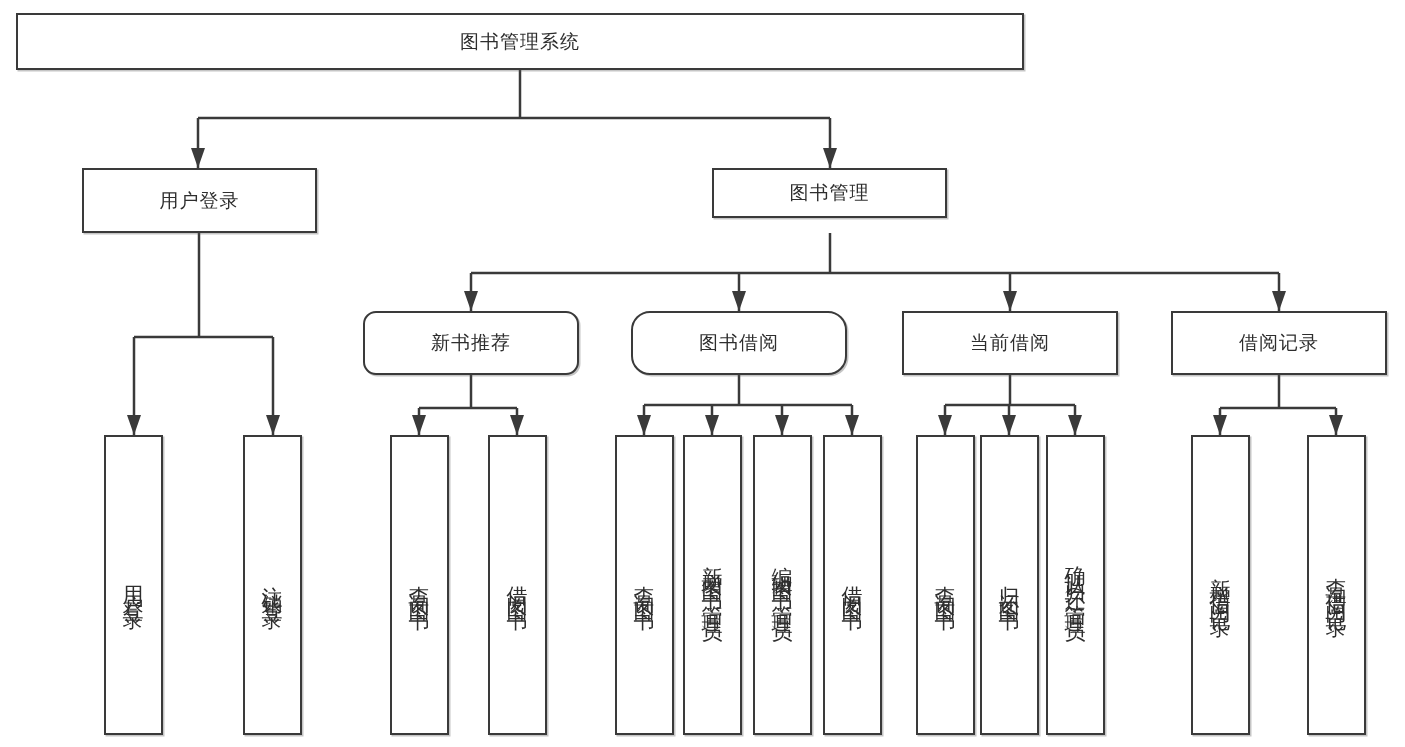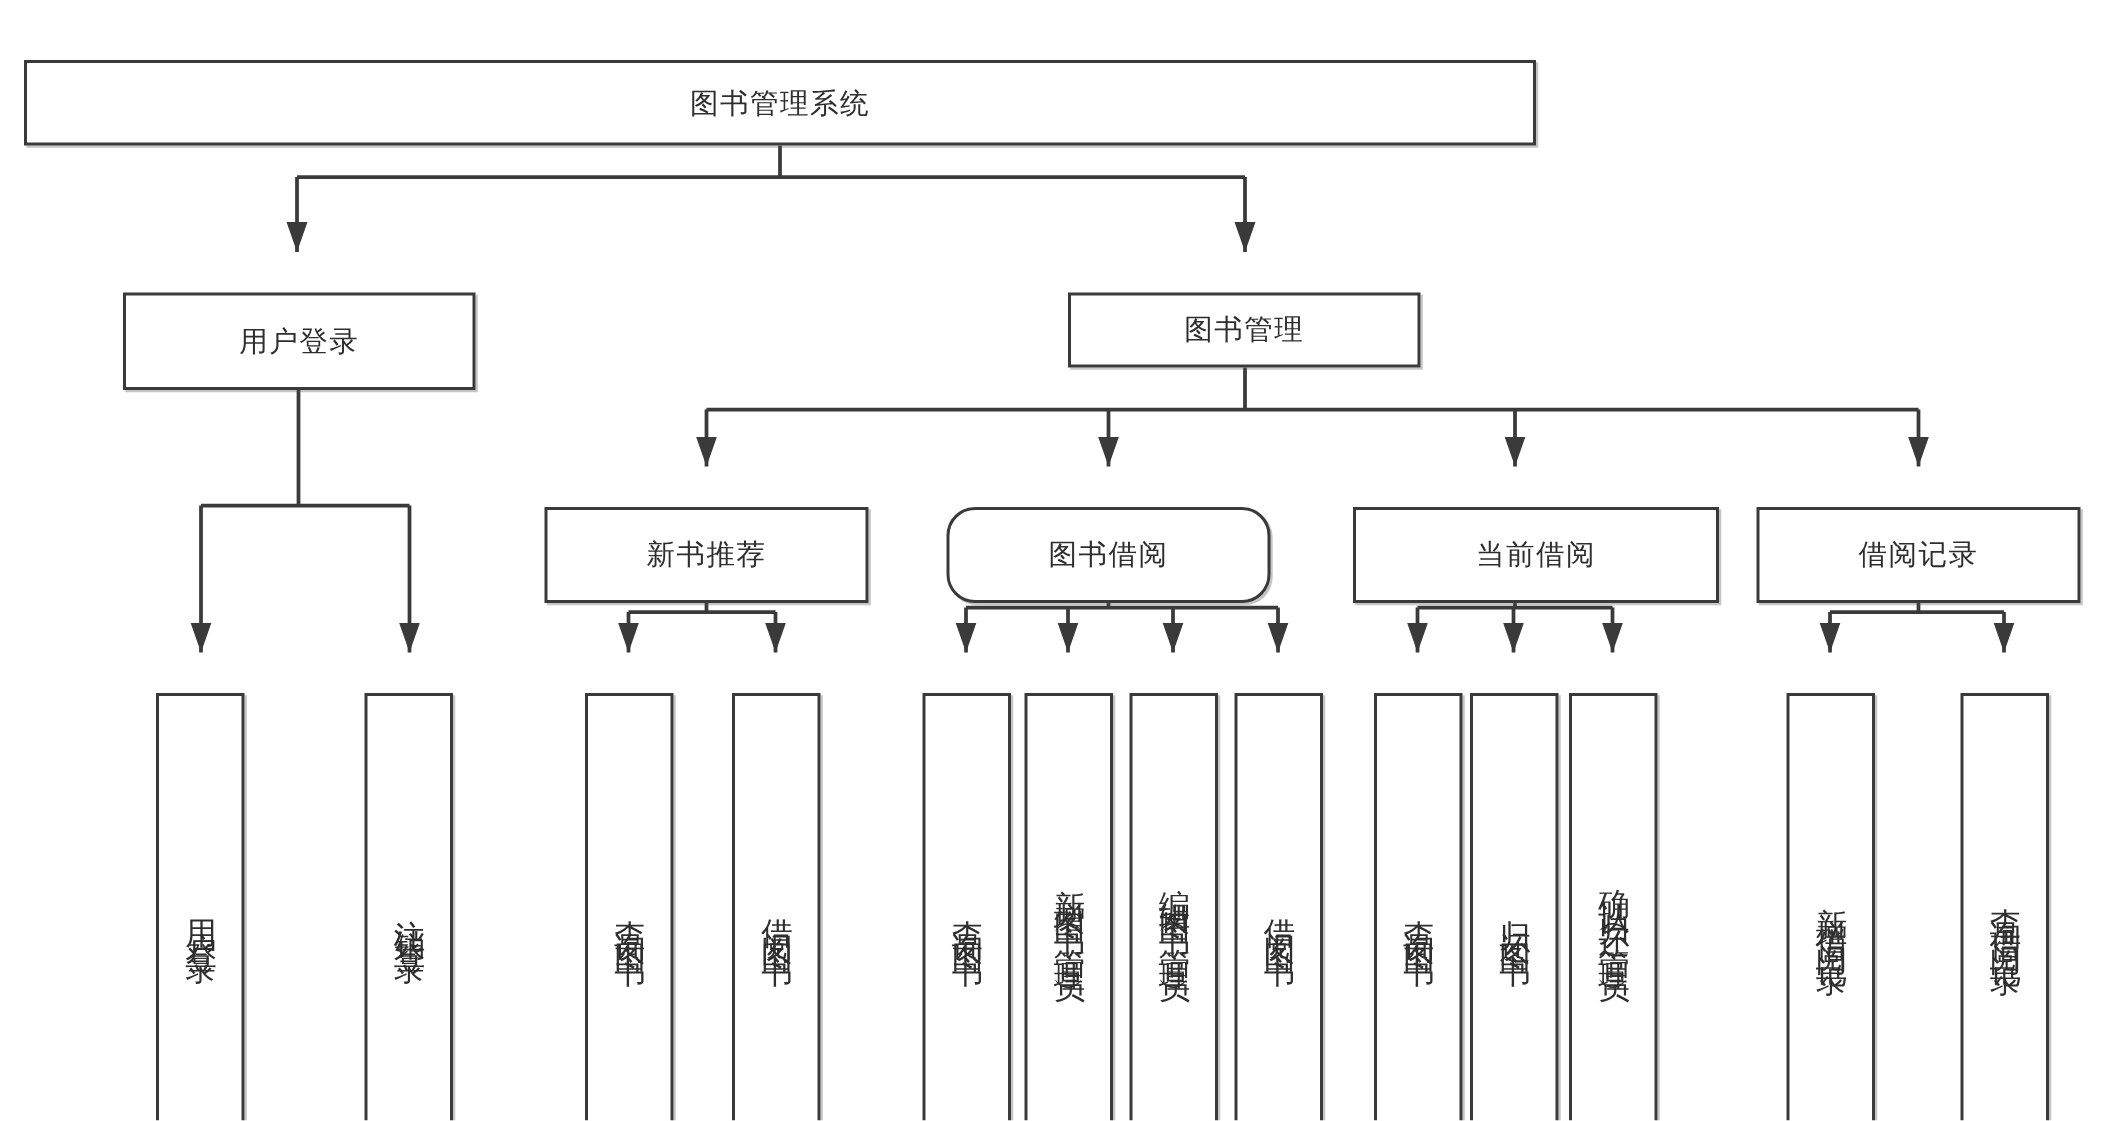--- a/index.html
+++ b/index.html
@@ -27,21 +27,20 @@
     position: absolute;
     box-sizing: border-box;
     background: #ffffff;
     border: 2px solid #3a3a3a;
     box-shadow: 1.5px 1.5px 0 rgba(90,90,90,0.35);
     display: flex;
     align-items: center;
     justify-content: center;
     color: #2e2e2e;
     z-index: 2;
-    margin-top: 27px;
   }
   .box.h span {
     font-size: 19px;
     letter-spacing: 1px;
     white-space: nowrap;
   }
   .box.v span {
     writing-mode: vertical-rl;
     text-orientation: mixed;
     font-size: 21px;
@@ -118,27 +117,27 @@
     <span>图书管理系统</span>
   </div>
 
   <div class="box h" style="left:82px; top:168px; width:235px; height:65px;">
     <span>用户登录</span>
   </div>
   <div class="box h" style="left:712px; top:168px; width:235px; height:50px;">
     <span>图书管理</span>
   </div>
 
-  <div class="box h" style="left:363px; top:311px; width:216px; height:64px;">
+  <div class="box h" style="left:363px; top:311px; width:216px; height:64px;border-radius:13px;">
     <span>新书推荐</span>
   </div>
   <div class="box h" style="left:631px; top:311px; width:216px; height:64px;border-radius:19px;">
     <span>图书借阅</span>
   </div>
-  <div class="box h" style="left:902px; top:311px; width:244px; height:64px;">
+  <div class="box h" style="left:902px; top:311px; width:216px; height:64px;">
     <span>当前借阅</span>
   </div>
   <div class="box h" style="left:1171px; top:311px; width:216px; height:64px;">
     <span>借阅记录</span>
   </div>
 
   <div class="box v" style="left:104px; top:435px; width:59px; height:300px;">
     <span>用户登录</span>
   </div>
   <div class="box v" style="left:243px; top:435px; width:59px; height:300px;">

